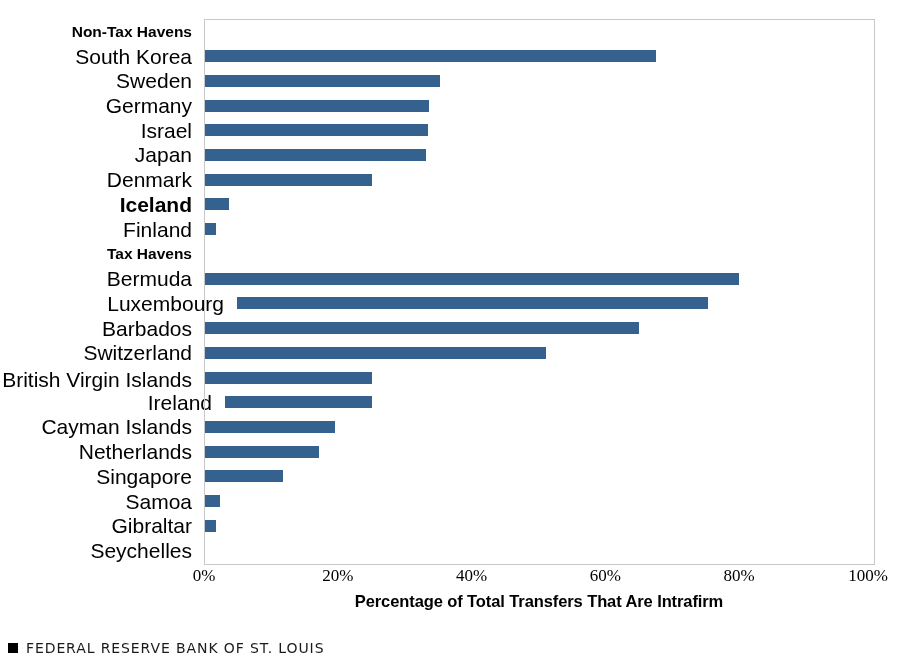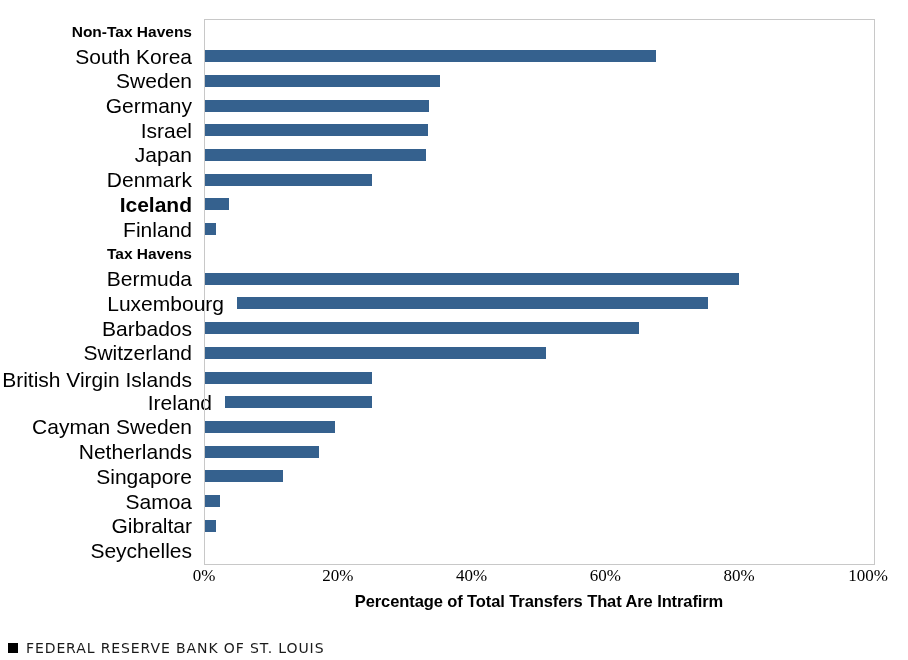--- a/index.html
+++ b/index.html
@@ -230,21 +230,21 @@
           <div class="bar" style="width: 25%; background: rgb(53, 97, 142);"></div>
         </div>
       </div>
       <div class="row" style="top: 370.909px; height: 24.7273px; padding-left: 20px;">
         <div class="row-label">Ireland</div>
         <div class="bar-track">
           <div class="bar" style="width: 22%; background: rgb(53, 97, 142);"></div>
         </div>
       </div>
       <div class="row" style="top: 395.636px; height: 24.7273px;">
-        <div class="row-label">Cayman Sweden</div>
+        <div class="row-label">Cayman Islands</div>
         <div class="bar-track">
           <div class="bar" style="width: 19.4%; background: rgb(53, 97, 142);"></div>
         </div>
       </div>
       <div class="row" style="top: 420.364px; height: 24.7273px;">
         <div class="row-label">Netherlands</div>
         <div class="bar-track">
           <div class="bar" style="width: 17%; background: rgb(53, 97, 142);"></div>
         </div>
       </div>

